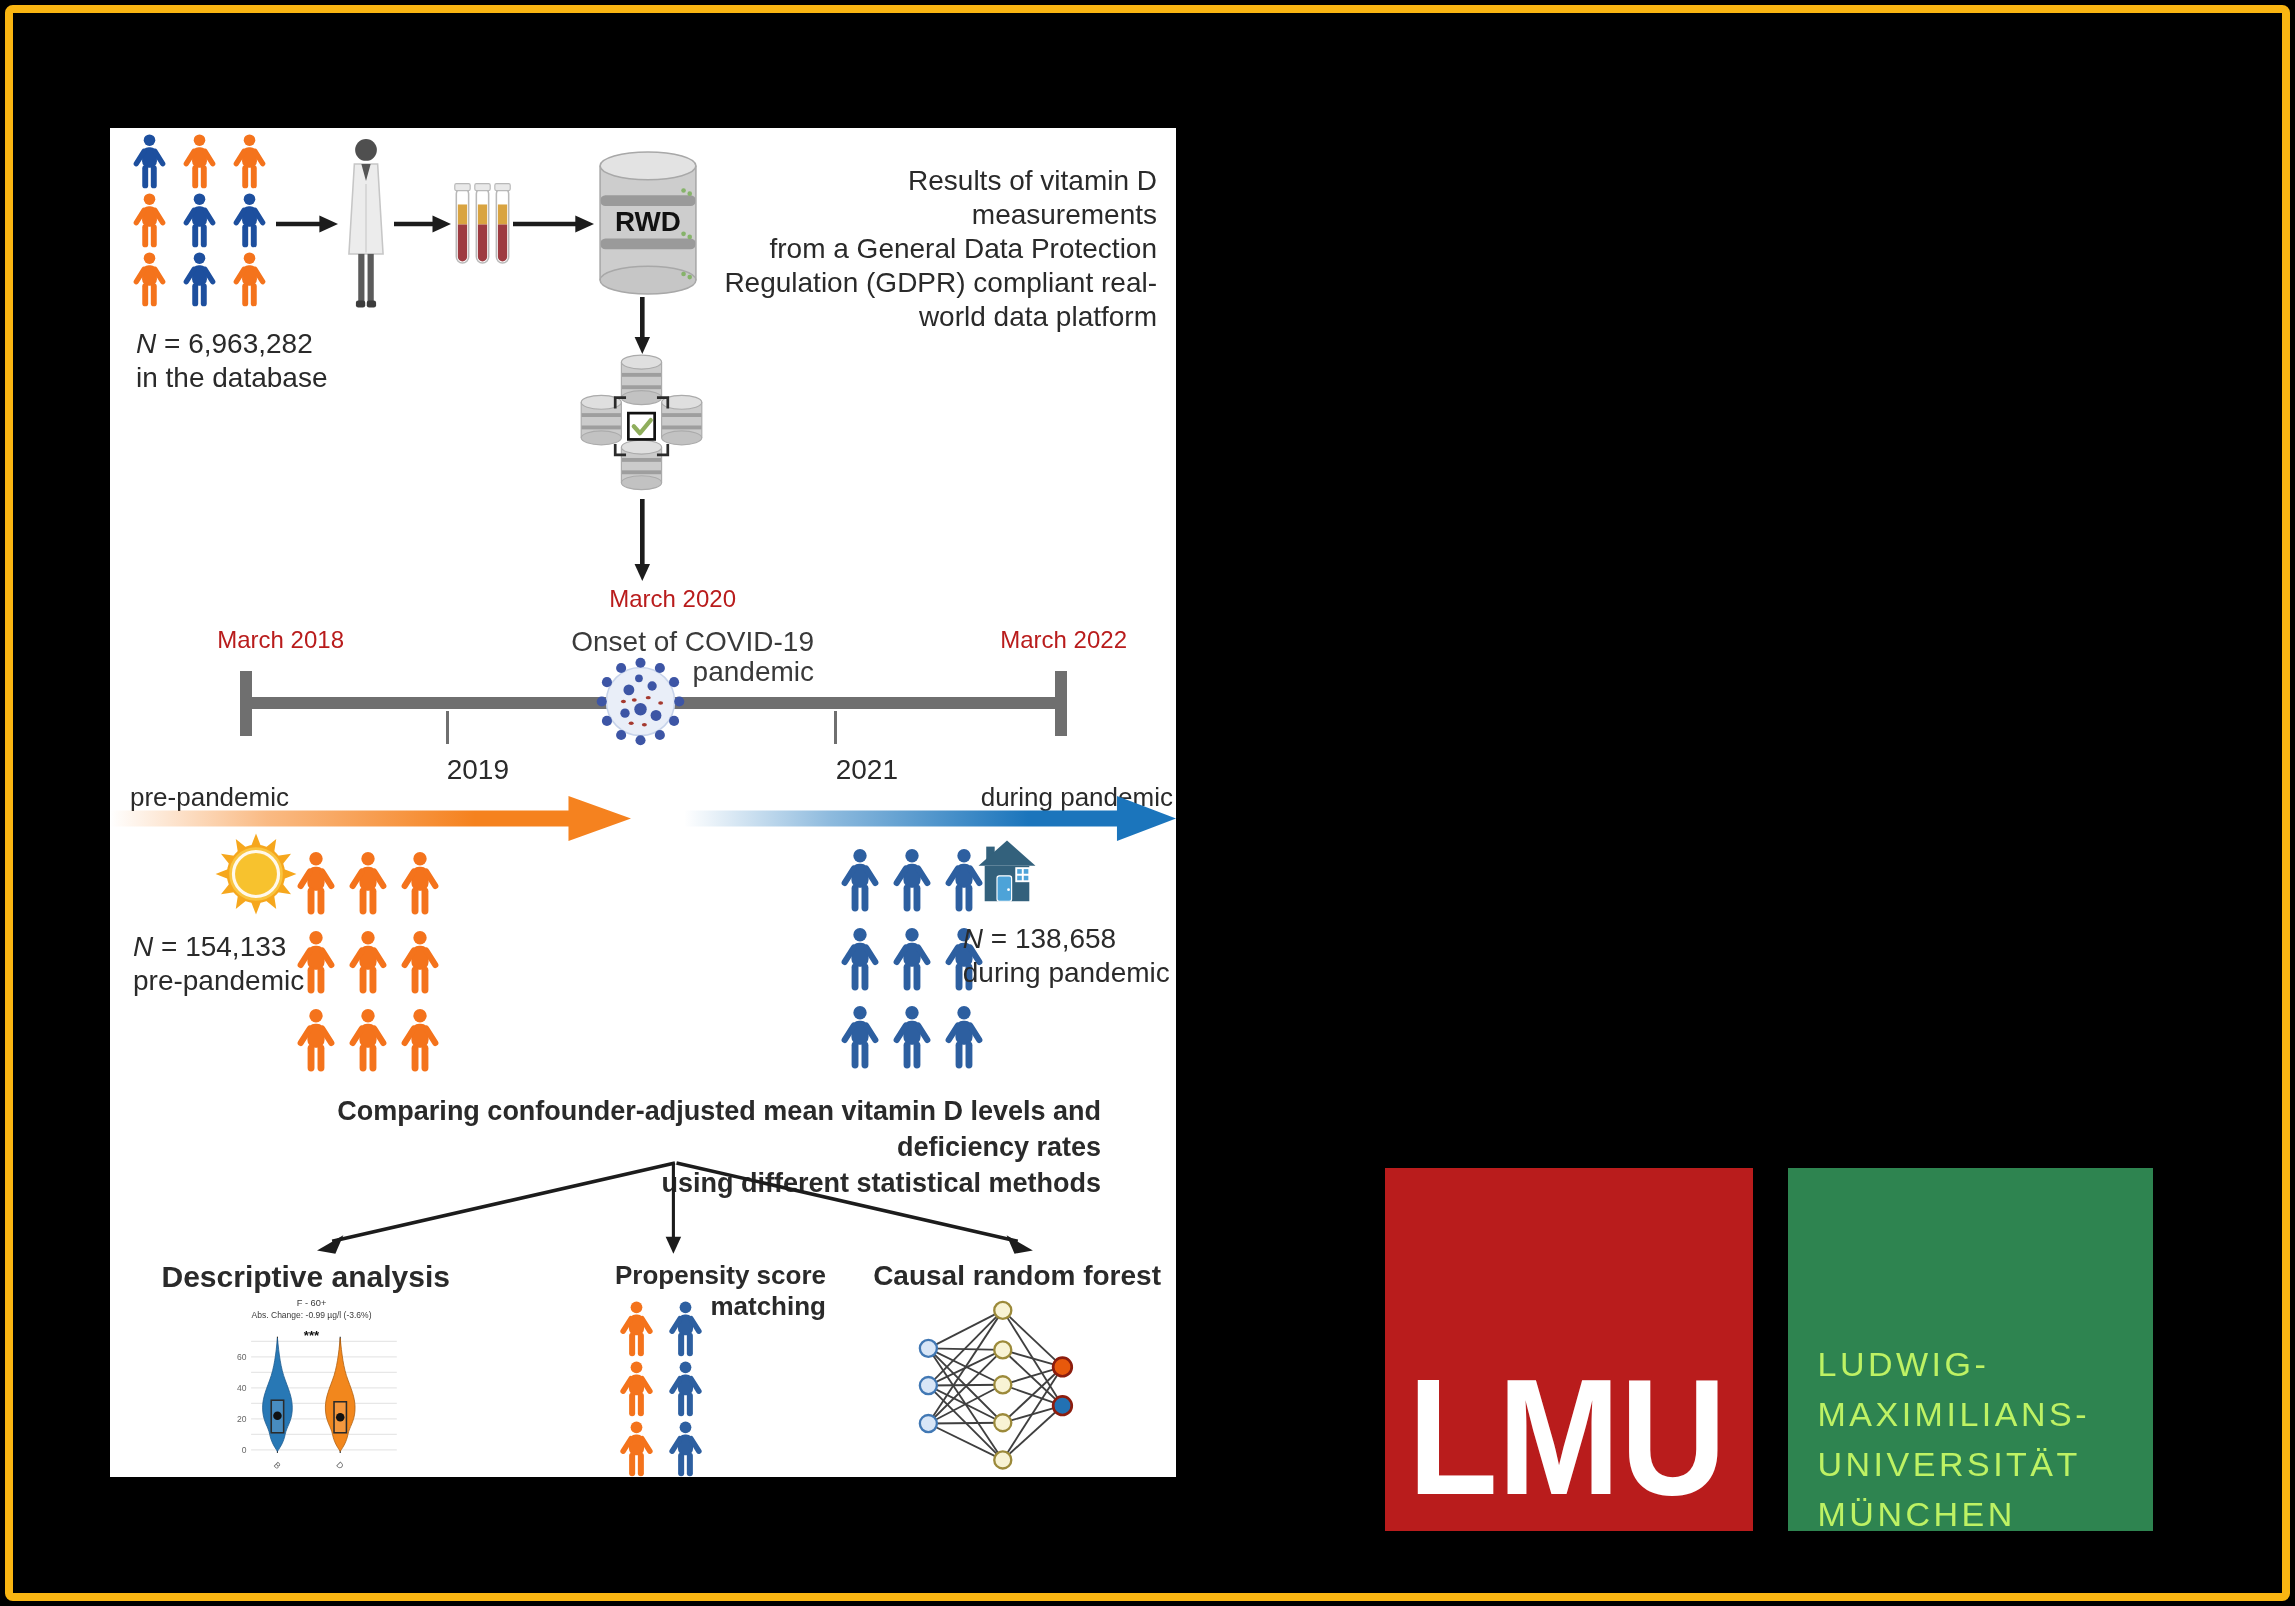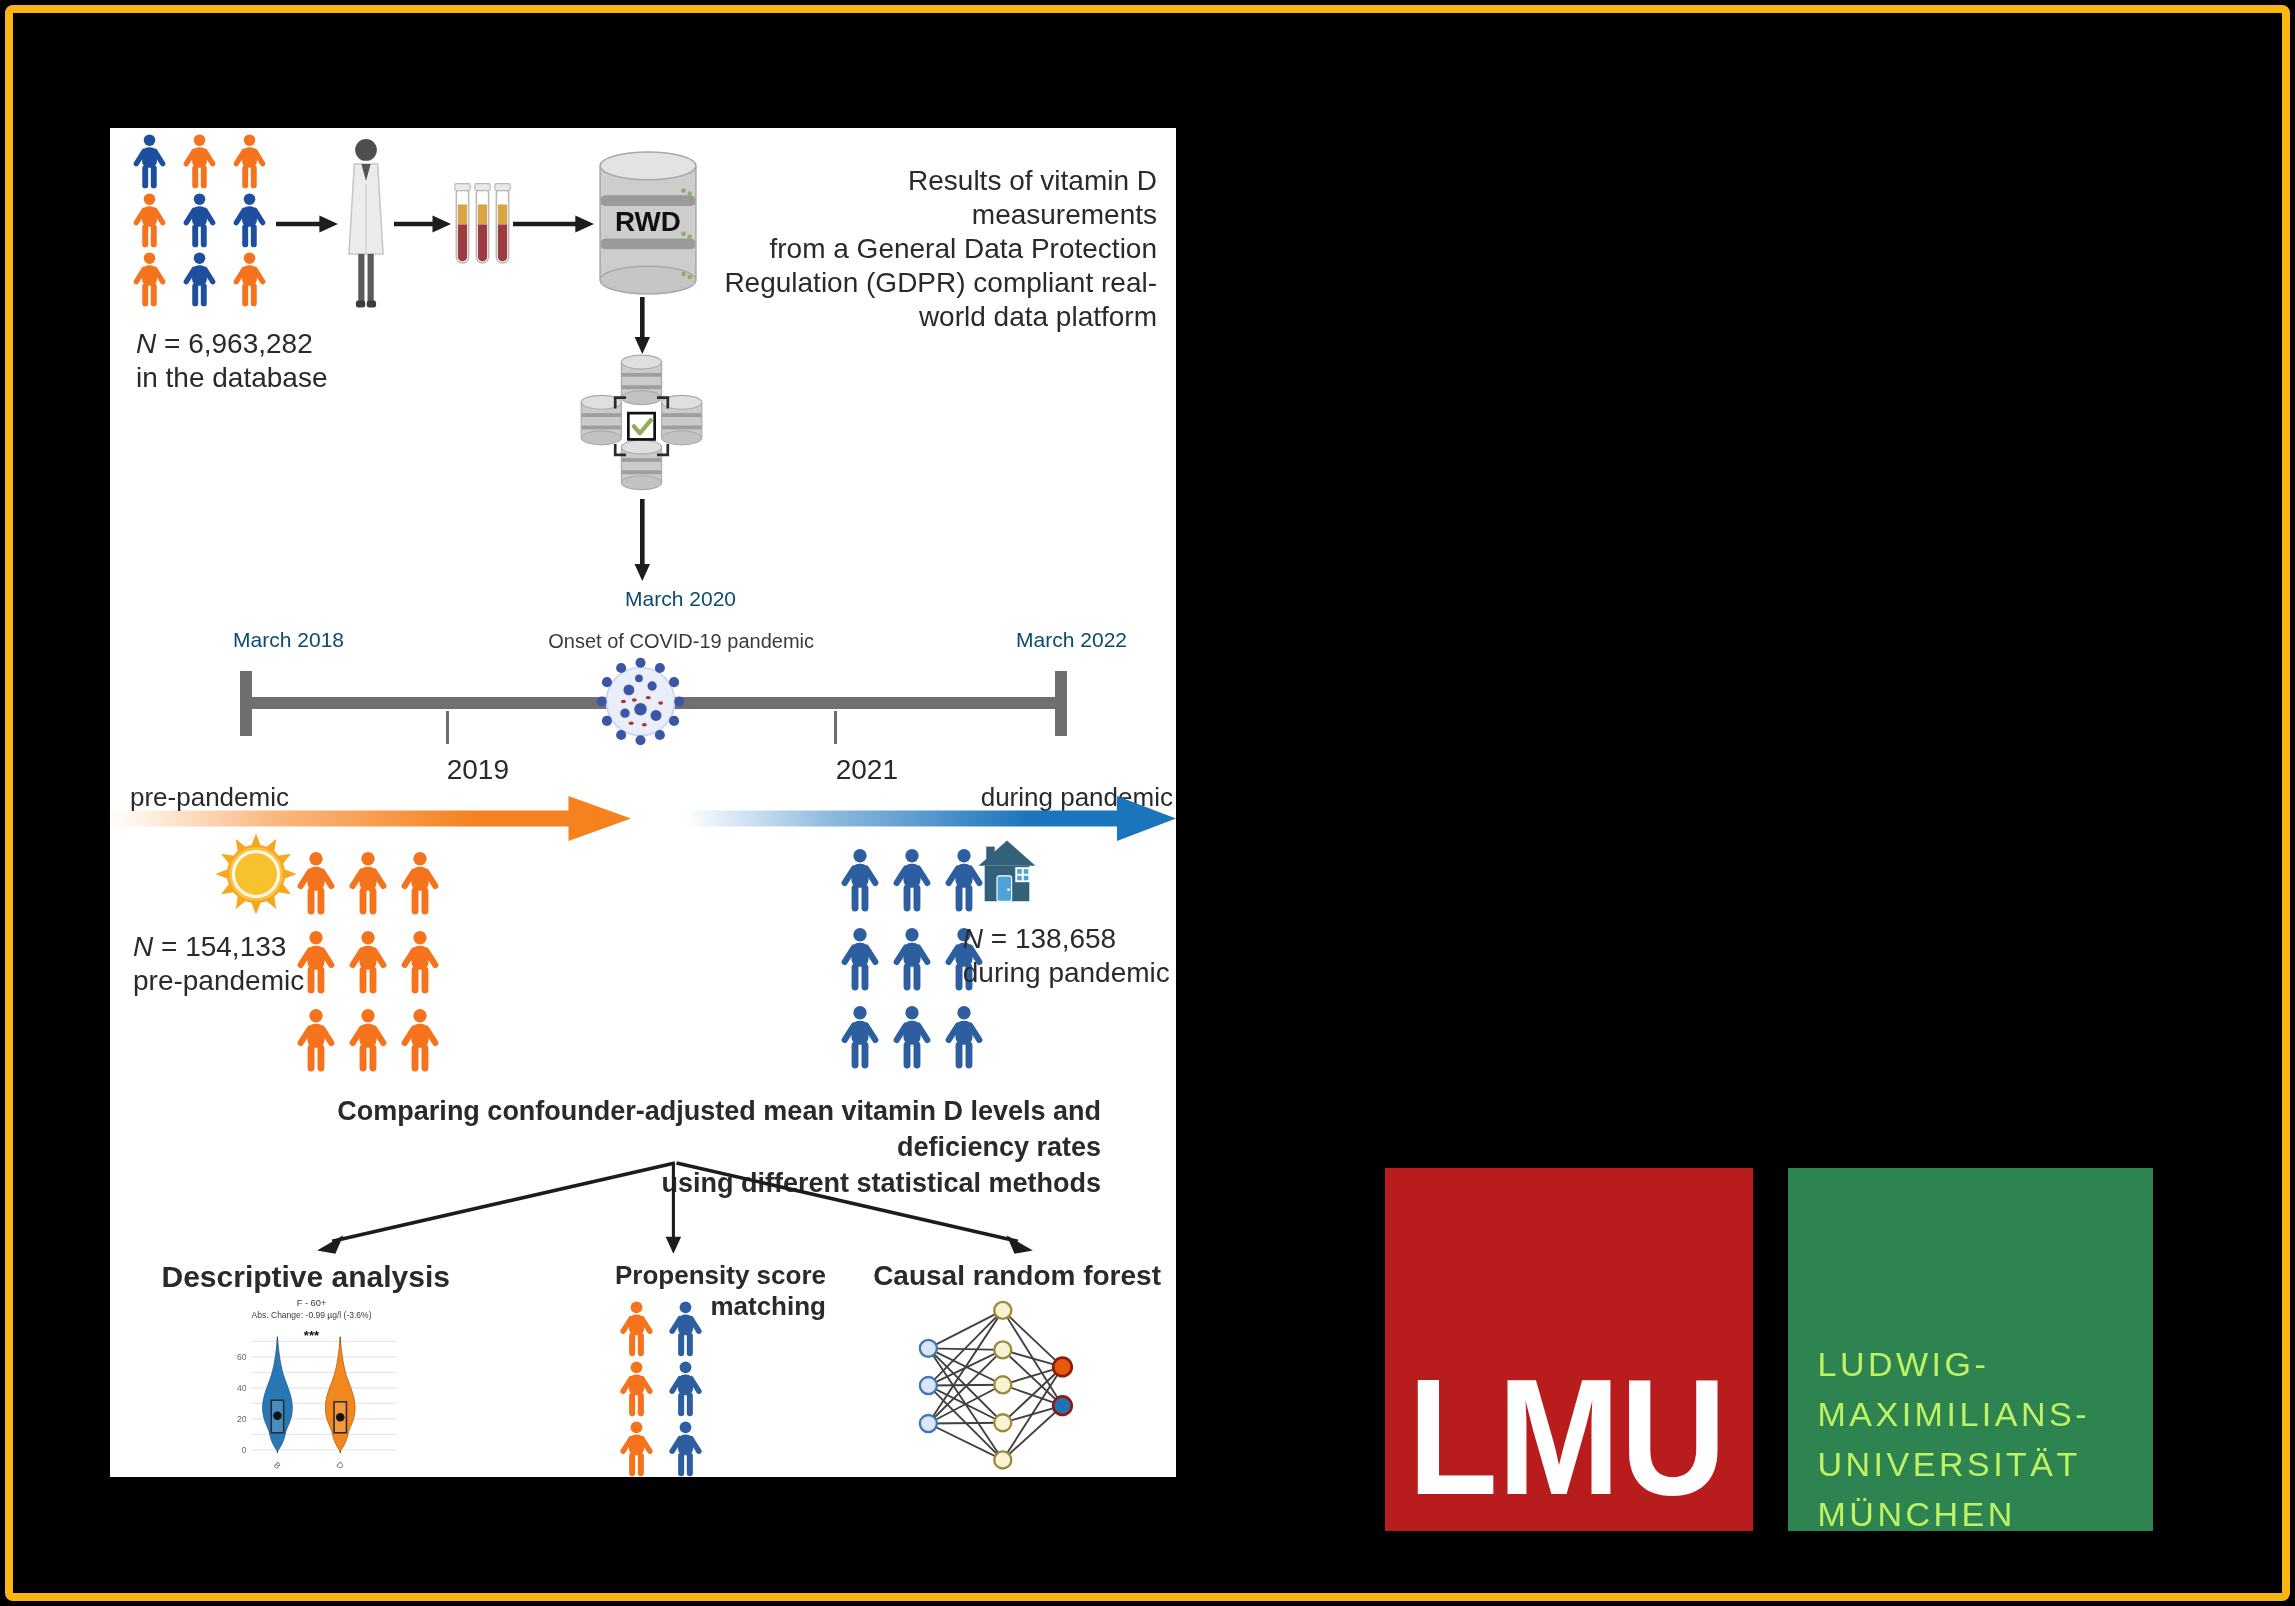--- a/index.html
+++ b/index.html
@@ -6,23 +6,23 @@
   body{font-family:"Liberation Sans", sans-serif;color:#2a2a2a;}
   .canvas{position:relative;width:2295px;height:1606px;background:#000;overflow:hidden;}
   .frame{position:absolute;inset:4.7px;border:8.5px solid #F9B512;border-radius:7.8px;}
   .panel{position:absolute;left:110px;top:128px;width:1066px;height:1349px;background:#fff;}
   .abs{position:absolute;}
   .pre{white-space:pre-line;}
   .ctr{text-align:right;}
   .rgt{text-align:left;}
   .it{font-style:italic;}
   .t36{font-size:28px;line-height:34px;font-weight:500;}
-  .t38{font-size:21px;line-height:34px;font-weight:500;color:#0c4a6e;}
+  .t38{font-size:24px;line-height:34px;font-weight:500;color:#b91c1c;}
   .t34{font-size:26px;line-height:31px;font-weight:500;}
-  .t31{font-size:20px;line-height:29.5px;font-weight:500;color:#3a3a3a;}
+  .t31{font-size:28px;line-height:29.5px;font-weight:500;color:#3a3a3a;}
   .bold700{font-weight:700;}
   .cap{position:absolute;width:12.4px;height:65px;background:#6F6F6F;}
   .bar{position:absolute;background:#6F6F6F;}
   .tick{position:absolute;width:3.1px;height:33px;background:#6F6F6F;}
   .grad-arrow{position:absolute;height:45px;
     clip-path:polygon(0% 32%,88% 32%,88% 0%,100% 50%,88% 100%,88% 68%,0% 68%);}
   .ga-orange{background:linear-gradient(90deg, rgba(245,130,31,0) 0%, rgba(245,130,31,.55) 30%, #F5821F 70%);}
   .ga-blue{background:linear-gradient(90deg, rgba(27,117,188,0) 0%, rgba(27,117,188,.5) 30%, #1B75BC 70%);}
   .lmu-box{position:absolute;top:1168px;height:363px;}
   .lmu-word{position:absolute;left:23px;bottom:11px;color:#fff;font-weight:700;font-size:147px;

